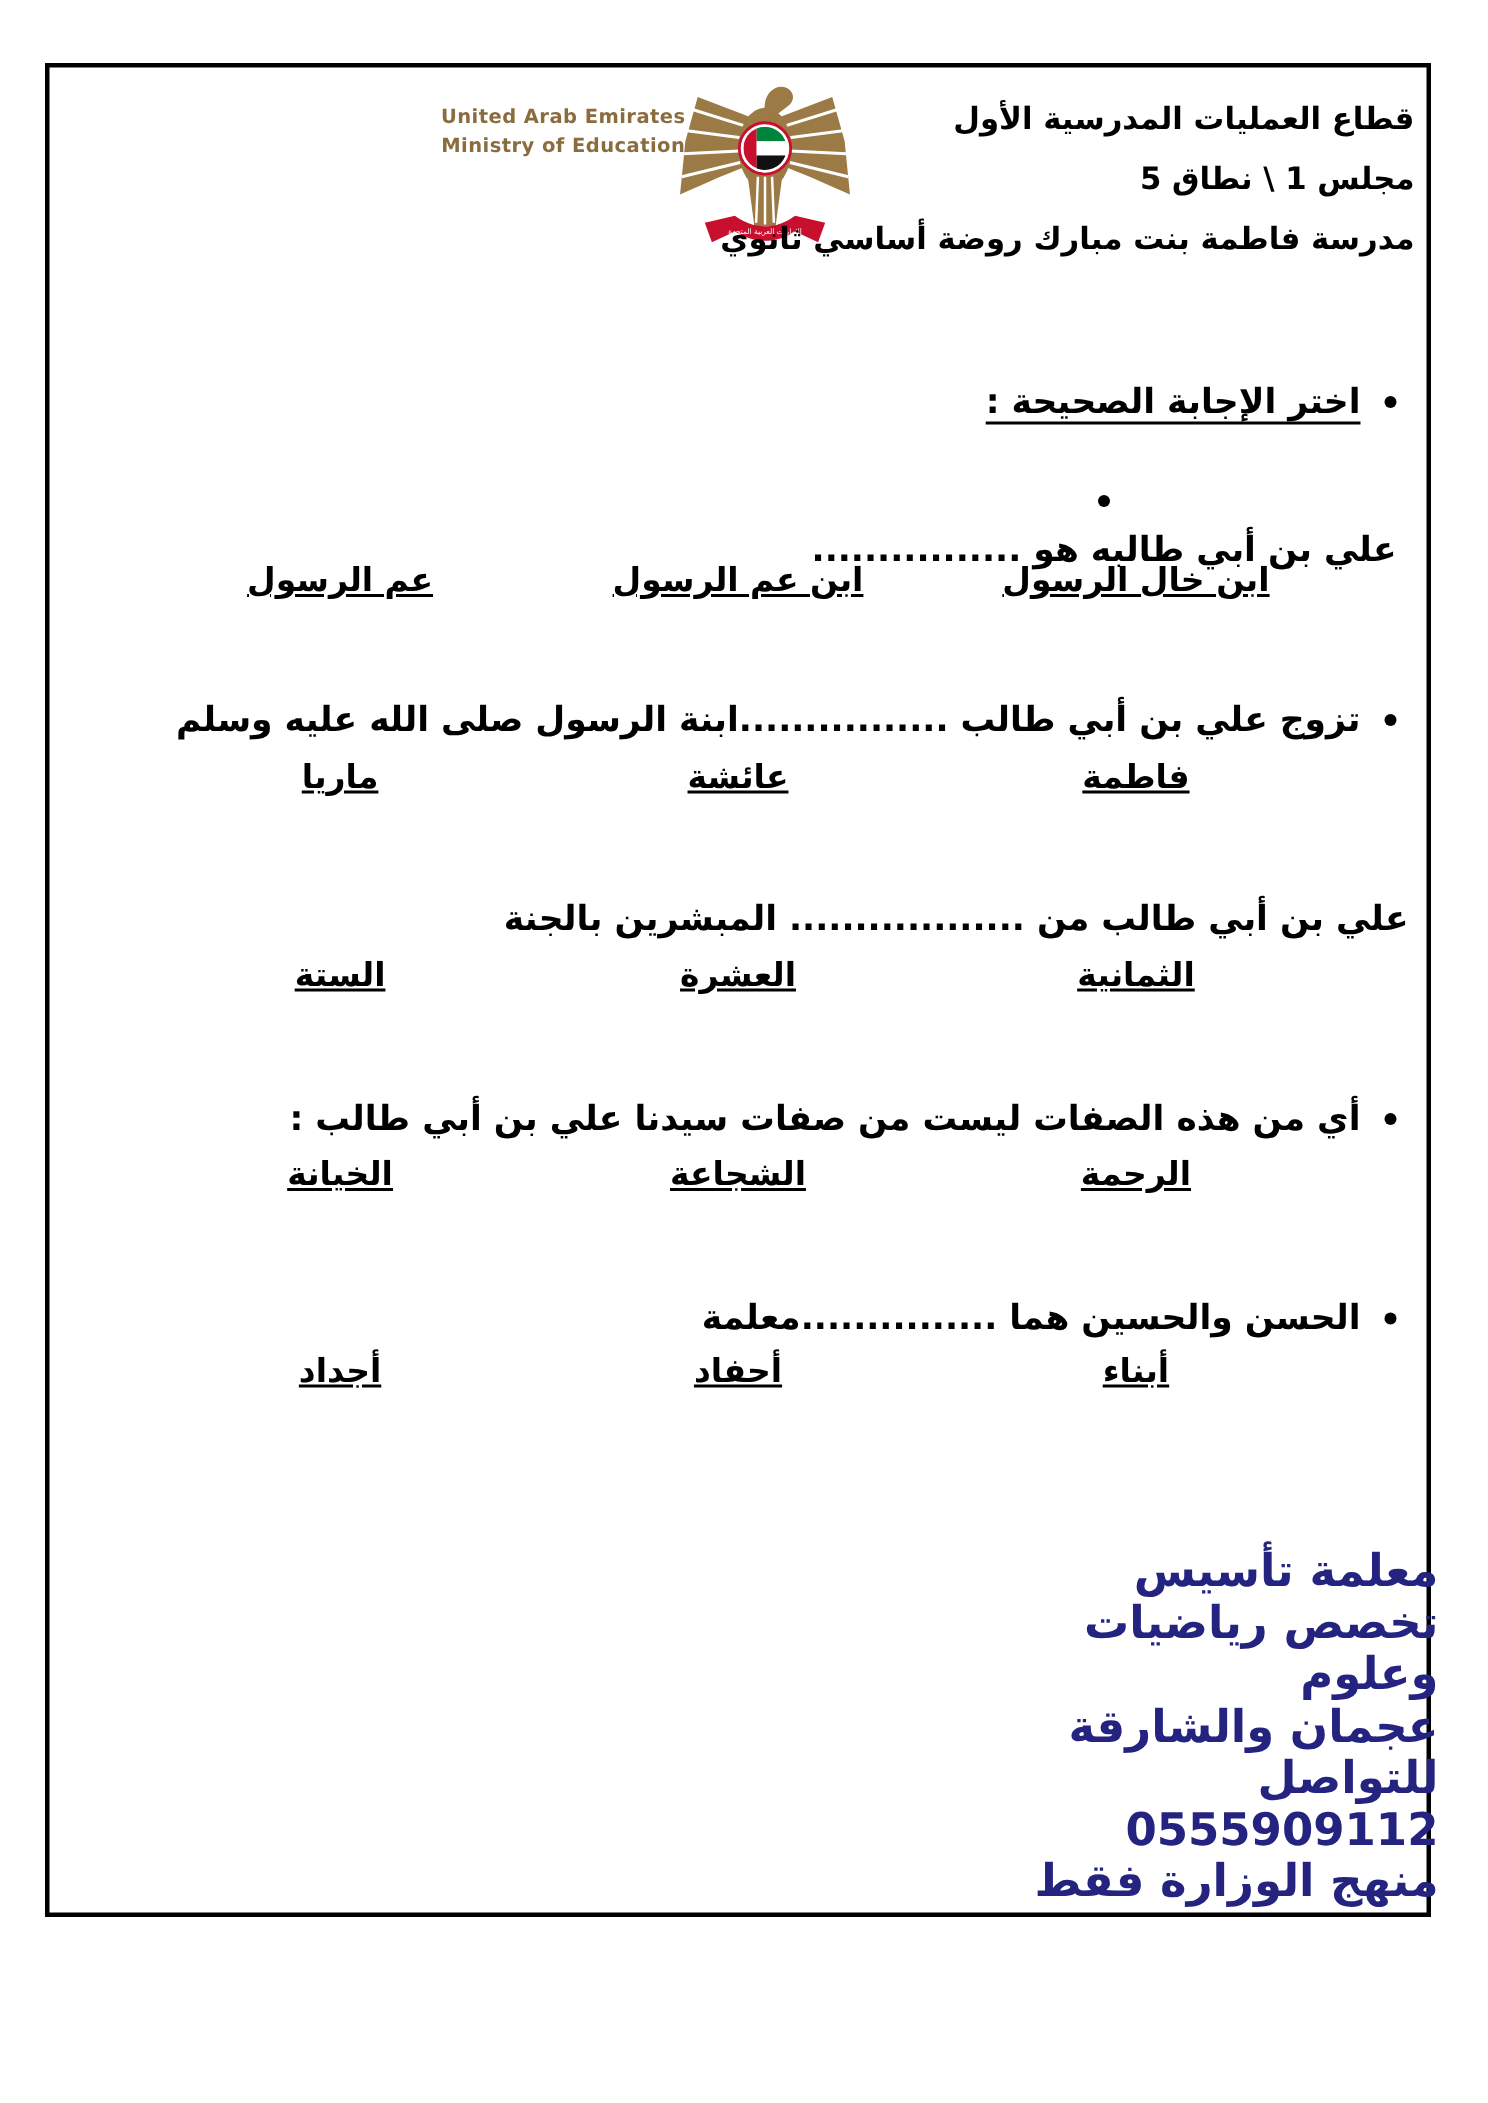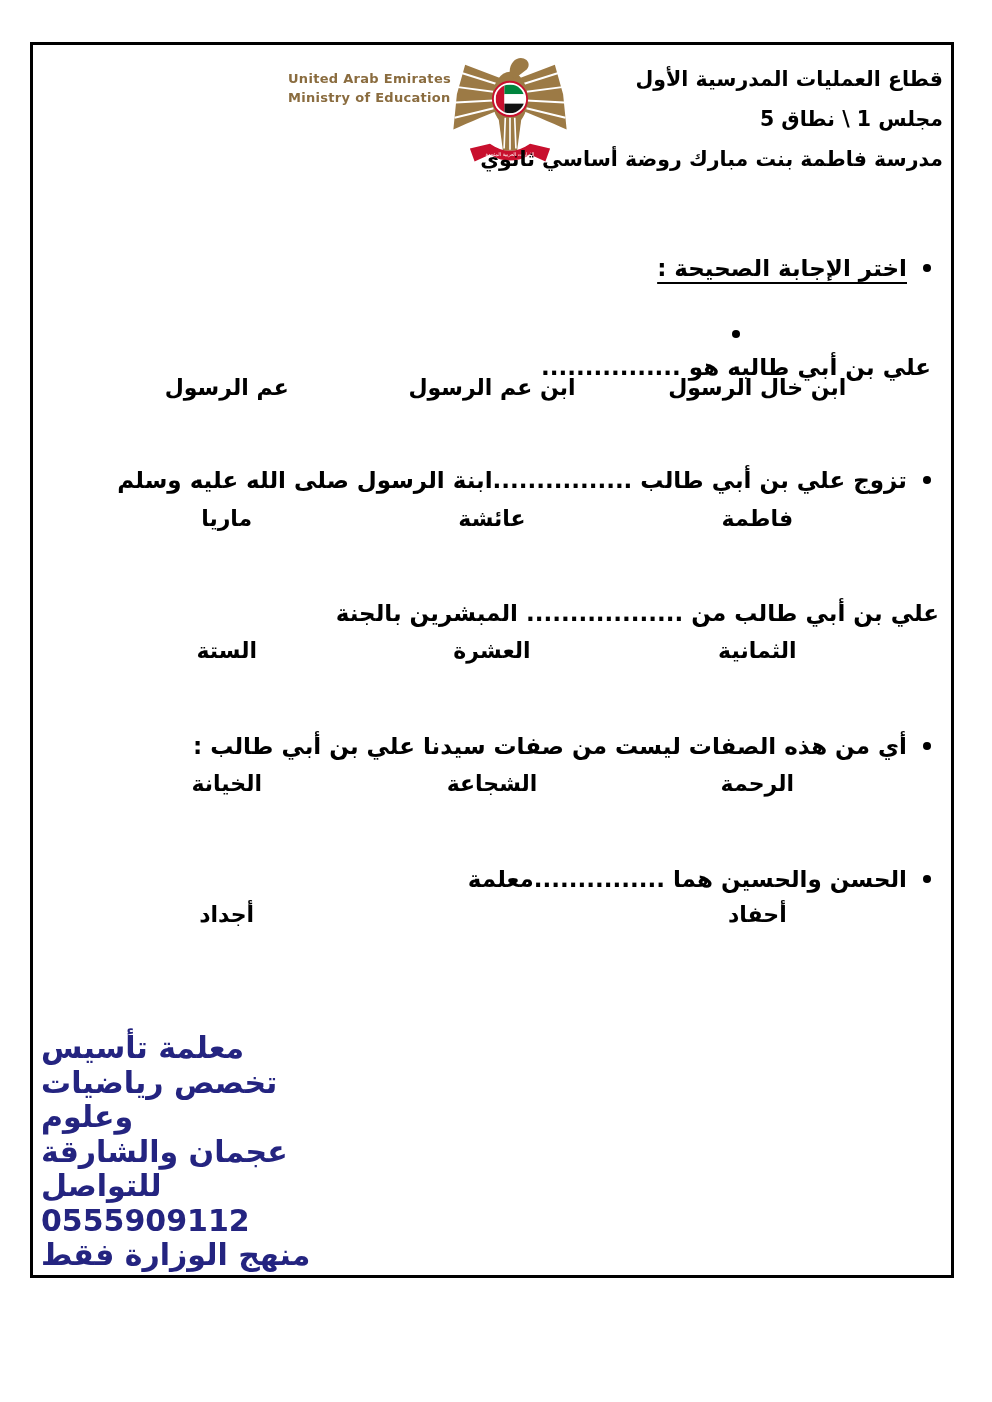--- a/index.html
+++ b/index.html
@@ -6,21 +6,21 @@
   body{
     width:992px;height:1402px;background:#ffffff;position:relative;
     font-family:"DejaVu Sans",sans-serif;color:#000;
   }
   .frame{
     position:absolute;left:30px;top:42px;width:918px;height:1230px;
     border:3px solid #000;background:#fff;
   }
   
   .ministry-en{
-    position:absolute;left:255px;top:24px;width:175px;
+    position:absolute;left:255px;top:24px;width:175px;text-align:center;
     font-size:13px;font-weight:bold;line-height:19px;letter-spacing:.3px;
     color:#8a6c3f;
   }
   .emblem{position:absolute;left:418px;top:2px;width:118px;height:118px;}
   .ministry-ar{
     position:absolute;left:522px;top:22px;width:180px;text-align:center;
     direction:rtl;font-size:13px;font-weight:bold;line-height:21px;color:#8a6c3f;
   }
   .header-info{
     position:absolute;right:8px;top:14px;direction:rtl;text-align:right;
@@ -33,31 +33,31 @@
   }
   .q-row.no-bullet{right:12px;}
   .bullet-dot{width:8px;height:8px;border-radius:50%;background:#000;flex:0 0 auto;}
   .q-heading-text{
     text-decoration:underline;text-decoration-thickness:2px;text-underline-offset:6px;
   }
   .opt-row{
     position:absolute;left:80px;right:80px;direction:rtl;display:flex;
     justify-content:space-between;font-size:22px;font-weight:bold;
   }
-  .opt-cell{width:30%;text-align:center;white-space:nowrap;}
+  .opt-cell{width:30%;text-align:center;white-space:nowrap;text-decoration:underline;}
   
   .t-heading{top:183px;}
   .t-q1{top:258px;flex-direction:column;} .t-o1{top:330px;}
   .t-q2{top:395px;} .t-o2{top:461px;}
   .t-q3{top:528px;} .t-o3{top:593px;}
   .t-q4{top:661px;} .t-o4{top:726px;}
   .t-q5{top:794px;} .t-o5{top:857px;}
   
   .footer-note{
-    position:absolute;left:0;right:0;top:986px;text-align:left;direction:rtl;
+    position:absolute;left:0;right:0;top:986px;text-align:right;direction:rtl;
     font-size:30px;font-weight:bold;line-height:34.5px;color:#242480;
     transform:translateX(8px);
   }
 </style>
 </head>
 <body>
 
 <div class="frame">
 
   <div class="ministry-en">
@@ -158,20 +158,21 @@
     <span class="opt-cell">الرحمة</span>
     <span class="opt-cell">الشجاعة</span>
     <span class="opt-cell">الخيانة</span>
   </div>
 
   <div class="q-row t-q5">
     <span class="bullet-dot"></span>
     <span>الحسن والحسين هما ...............معلمة</span>
   </div>
   <div class="opt-row t-o5">
+    <span class="opt-cell">أبناء</span>
     <span class="opt-cell">أحفاد</span>
     <span class="opt-cell">أجداد</span>
   </div>
 
   <div class="footer-note">
     <div>معلمة تأسيس</div>
     <div>تخصص رياضيات</div>
     <div>وعلوم</div>
     <div>عجمان والشارقة</div>
     <div>للتواصل</div>

